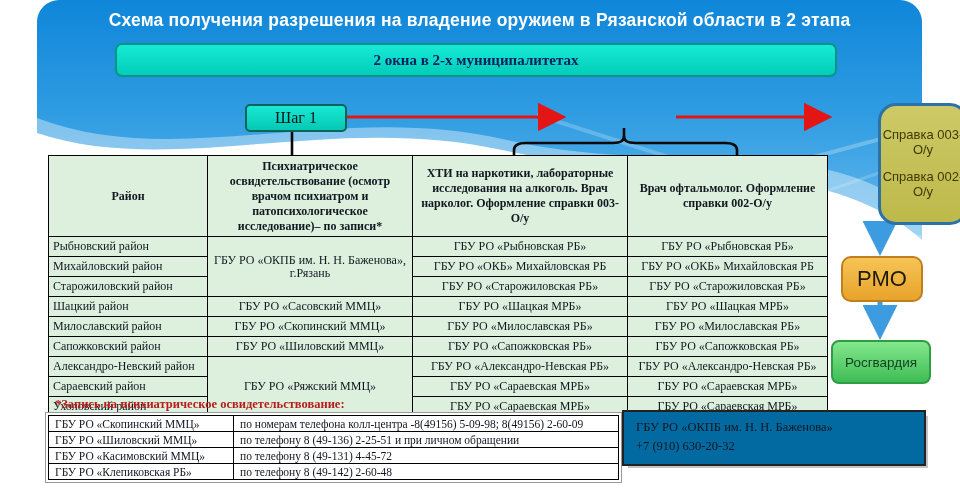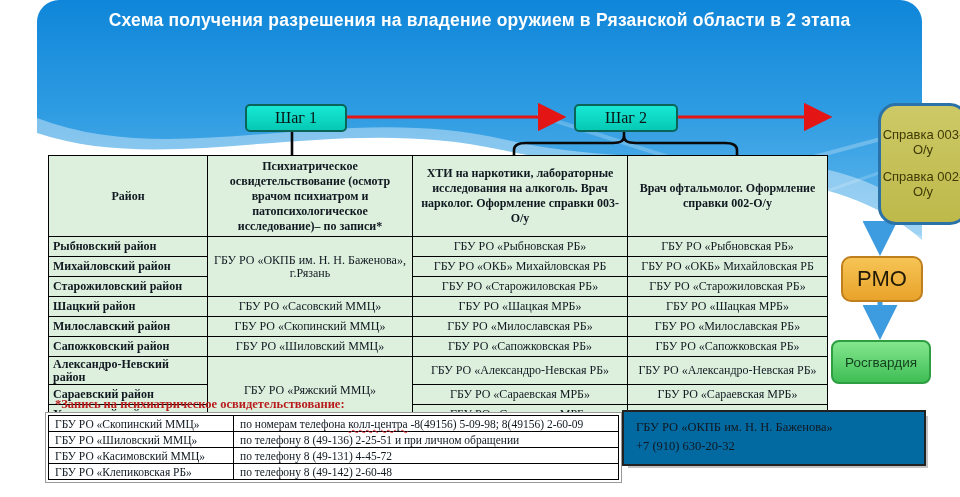--- a/index.html
+++ b/index.html
@@ -49,36 +49,36 @@
        display:flex;align-items:center;justify-content:center;
        font-family:"Liberation Sans", sans-serif;font-size:13.5px;color:#123f1c;}
 
   
   .maintbl{position:absolute;left:48px;top:155px;z-index:3;border-collapse:collapse;
        background:#ddefdd;font-size:12px;color:#101820;}
   .maintbl th,.maintbl td{border:1.4px solid #000;padding:1px 4px;background:#ddefdd;}
   .maintbl th{font-size:12px;font-weight:bold;text-align:center;height:78px;
        line-height:1.25;vertical-align:middle;}
   .maintbl td{height:17px;text-align:center;vertical-align:middle;line-height:1.05;}
-  .maintbl td.dist{text-align:left;font-weight:bold;}
+  .maintbl td.dist{text-align:left;}
   .c0{width:150px;} .c1{width:196px;} .c2{width:206px;} .c3{width:191px;}
 
   
   .overlay{position:absolute;left:0;top:0;z-index:2;}
 
   
   .foot-title{position:absolute;left:55px;top:397px;z-index:3;font-weight:bold;
        font-size:12.5px;color:#b91c1c;}
   .foottbl-wrap{position:absolute;left:45px;top:412px;z-index:3;border:1px solid #999;
        padding:2px;background:#fff;}
   .foottbl{border-collapse:collapse;font-size:11.5px;color:#101820;}
   .foottbl td{border:1.2px solid #000;height:15px;padding:0 6px;background:#fff;
        vertical-align:middle;}
   .fc0{width:172px;} .fc1{width:372px;}
-  .wavy{text-decoration:underline;text-decoration-style:wavy;
+  .wavy{text-decoration-style:wavy;
        text-decoration-color:#e03030;text-decoration-thickness:1px;}
 
   
   .contact{position:absolute;left:622px;top:410px;width:278px;z-index:3;
        border:2px solid #222;box-shadow:4px 4px 0 -2px #c4c4c4;background:#0369a1;
        padding:6px 10px 8px 12px;font-size:12.5px;color:#101820;line-height:1.5;}
 </style>
 </head>
 <body>
 
@@ -109,23 +109,23 @@
 
     <line x1="292" y1="128" x2="292" y2="156" stroke="#0a0a0a" stroke-width="2.6"></line>
     <path d="M624,128 L624,136 C624,143 617,143 609,143 L526,143 Q514,143 514,150 L514,156" fill="none" stroke="#0a0a0a" stroke-width="2.6"></path>
     <path d="M624,136 C624,143 631,143 639,143 L725,143 Q737,143 737,150 L737,156" fill="none" stroke="#0a0a0a" stroke-width="2.6"></path>
 
     <line x1="880" y1="223" x2="880" y2="246" stroke="#3d9bdf" stroke-width="5" marker-end="url(#bluehead)"></line>
     <line x1="880" y1="302" x2="880" y2="330" stroke="#3d9bdf" stroke-width="5" marker-end="url(#bluehead)"></line>
   </svg>
 
   <div class="page-title">Схема получения разрешения на владение оружием в Рязанской области в 2 этапа</div>
+  <div class="banner">2 окна в 2-х  муниципалитетах</div>
 
   <div class="step-box step1">Шаг 1</div>
-  <div class="step-box step2">Шаг 2</div>
 
   <div class="spravka">
     <div>Справка 003-О/у</div>
     <div>Справка 002-О/у</div>
   </div>
   <div class="rmo">РМО</div>
   <div class="rosg">Росгвардия</div>
 
   <table class="maintbl">
     <tbody>

